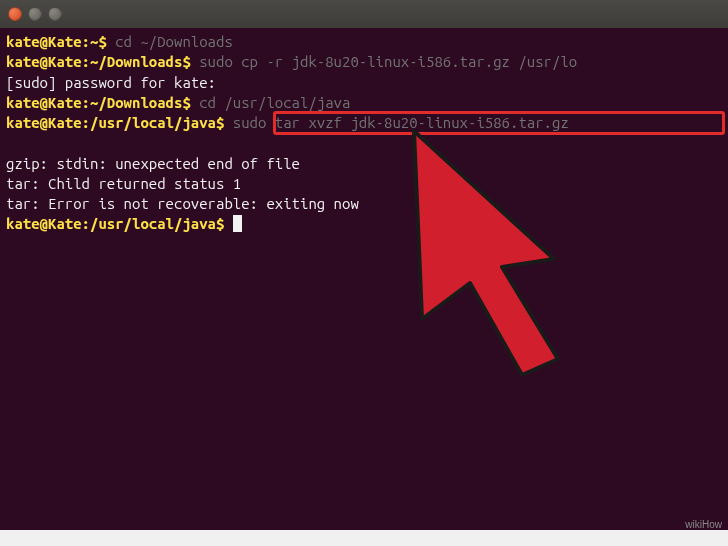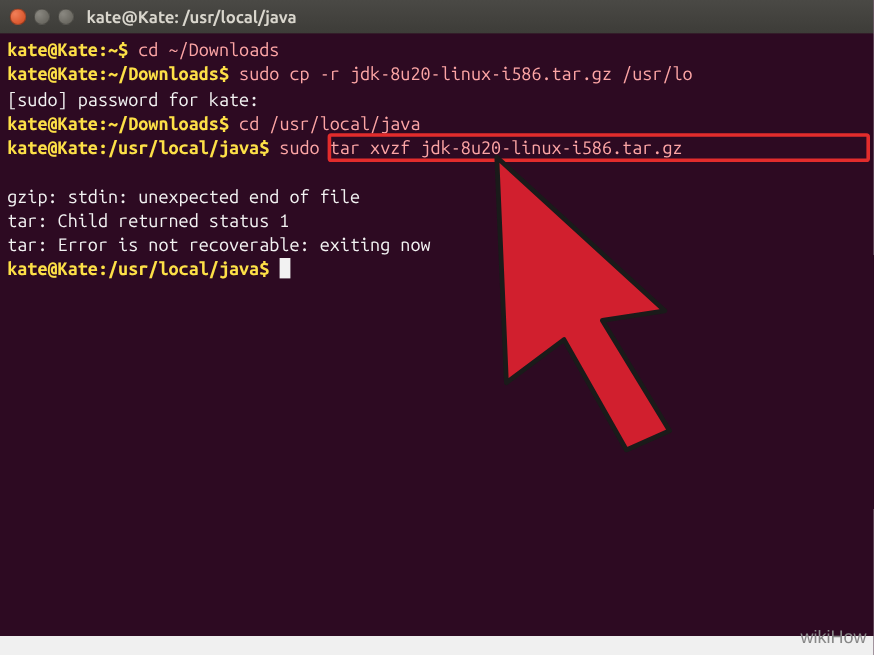--- a/index.html
+++ b/index.html
@@ -50,21 +50,21 @@
       background: #2d0a22;
       padding: 4px 6px;
       color: #f2f2f2;
       font-size: 15px;
       line-height: 1.35;
       white-space: pre;
       overflow: hidden;
       position: relative;
     }
     .prompt { color: #fde047; font-weight: bold; }
-    .cmd { color: #fca5a5; }
+    .cmd { color: #737373; }
     .line { display: block; }
     .blank { display: block; height: 1.35em; }
     .highlight-box {
       position: absolute;
       border: 3px solid #e22c2c;
       border-radius: 3px;
       background: transparent;
       pointer-events: none;
     }
     .cursor-block {
@@ -73,38 +73,37 @@
       height: 17px;
       background: #f2f2f2;
       vertical-align: text-bottom;
     }
     .arrow {
       position: absolute;
       pointer-events: none;
     }
     .watermark {
       position: absolute;
-      bottom: 6px;
+      bottom: 16px;
       right: 6px;
       font-family: sans-serif;
-      font-size: 15px;
+      font-size: 10px;
       color: #888;
     }
   </style>
 </head>
 <body>
 
 <div class="window">
   <div class="titlebar">
     <div class="window-buttons">
       <div class="wbtn close"></div>
       <div class="wbtn min"></div>
       <div class="wbtn max"></div>
     </div>
-    <div class="title">kate@Kate: /usr/local/java</div>
   </div>
   <div class="terminal" id="term"><span class="line"><span class="prompt">kate@Kate:~$</span><span class="cmd"> cd ~/Downloads</span></span><span class="line"><span class="prompt">kate@Kate:~/Downloads$</span><span class="cmd"> sudo cp -r jdk-8u20-linux-i586.tar.gz /usr/lo</span></span><span class="line"><span>[sudo] password for kate:</span></span><span class="line"><span class="prompt">kate@Kate:~/Downloads$</span><span class="cmd"> cd /usr/local/java</span></span><span class="line"><span class="prompt">kate@Kate:/usr/local/java$</span><span class="cmd"> sudo tar xvzf jdk-8u20-linux-i586.tar.gz</span></span><span class="blank"></span><span class="line"><span>gzip: stdin: unexpected end of file</span></span><span class="line"><span>tar: Child returned status 1</span></span><span class="line"><span>tar: Error is not recoverable: exiting now</span></span><span class="line"><span class="prompt">kate@Kate:/usr/local/java$</span><span class="cmd"> </span><span class="cursor-block"></span></span></div>
 </div>
 
 <div class="highlight-box" id="hl" style="top: 111px; left: 273px; width: 452px; height: 24px;"></div>
 
 <svg class="arrow" id="arrow" viewBox="0 0 233 258" width="233" height="258" style="top: 119px; left: 394px; width: 233px; height: 258px;">
   <path d="M 20 12
            L 160 140
            L 108 148

